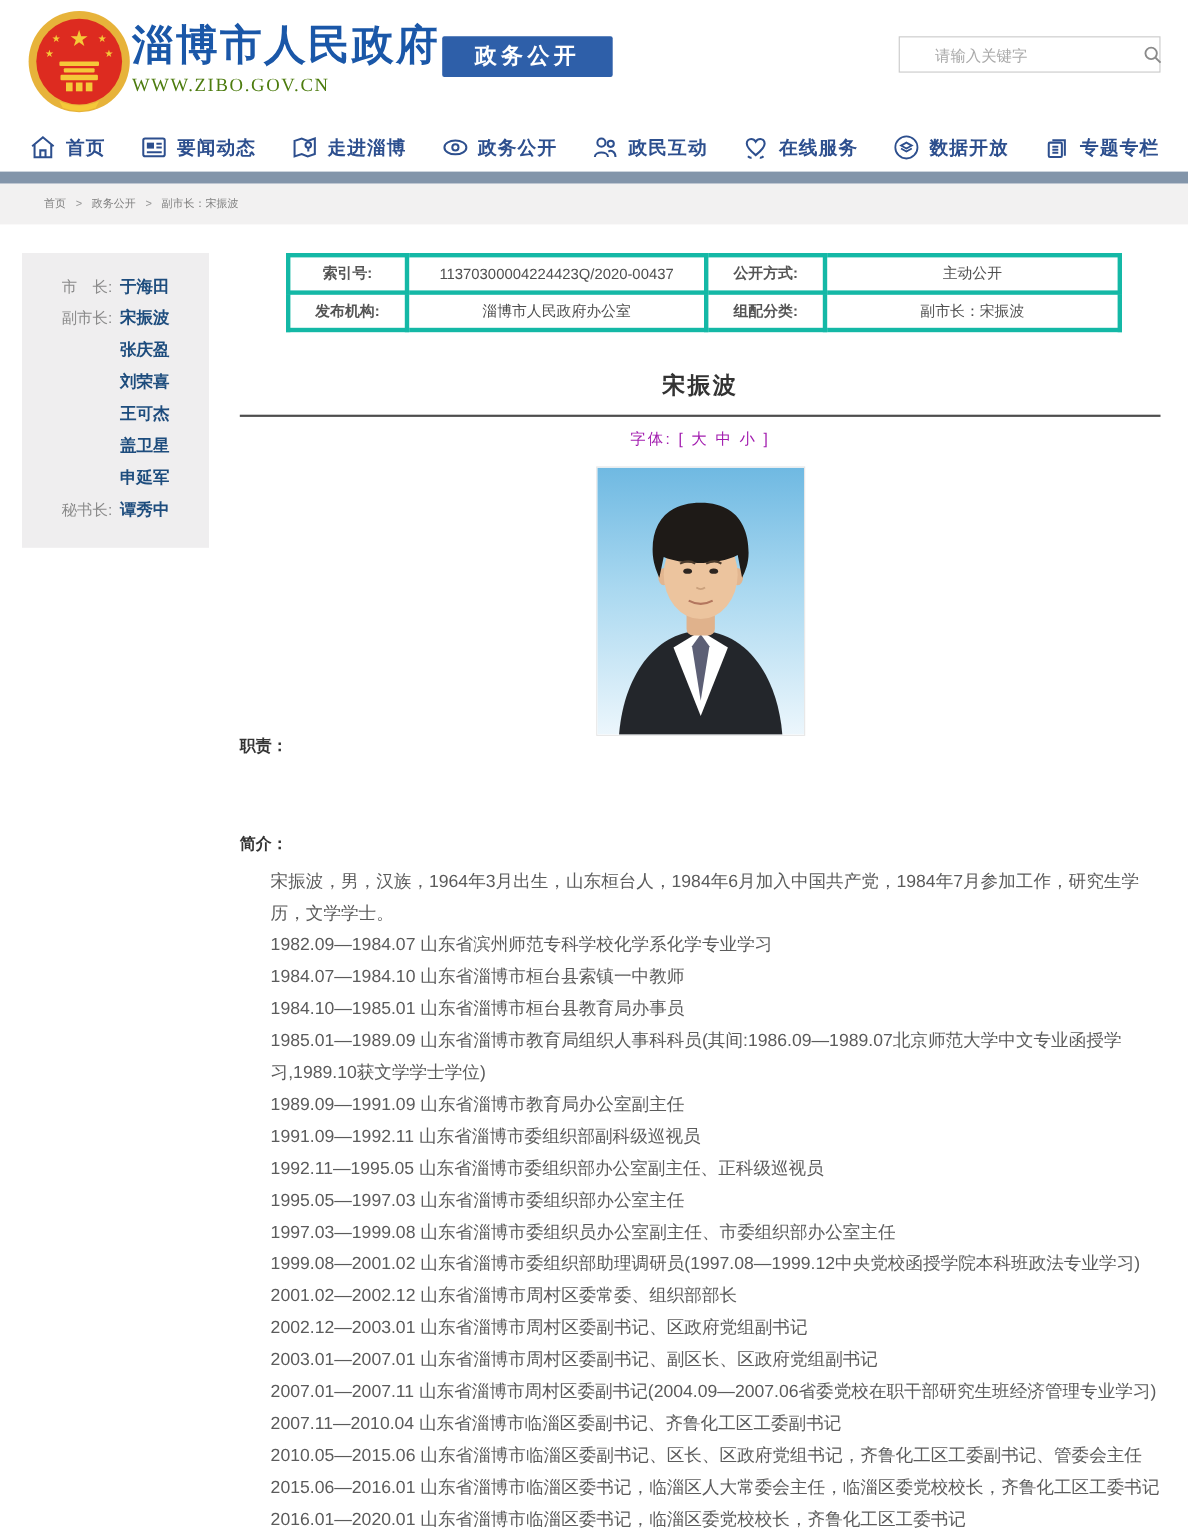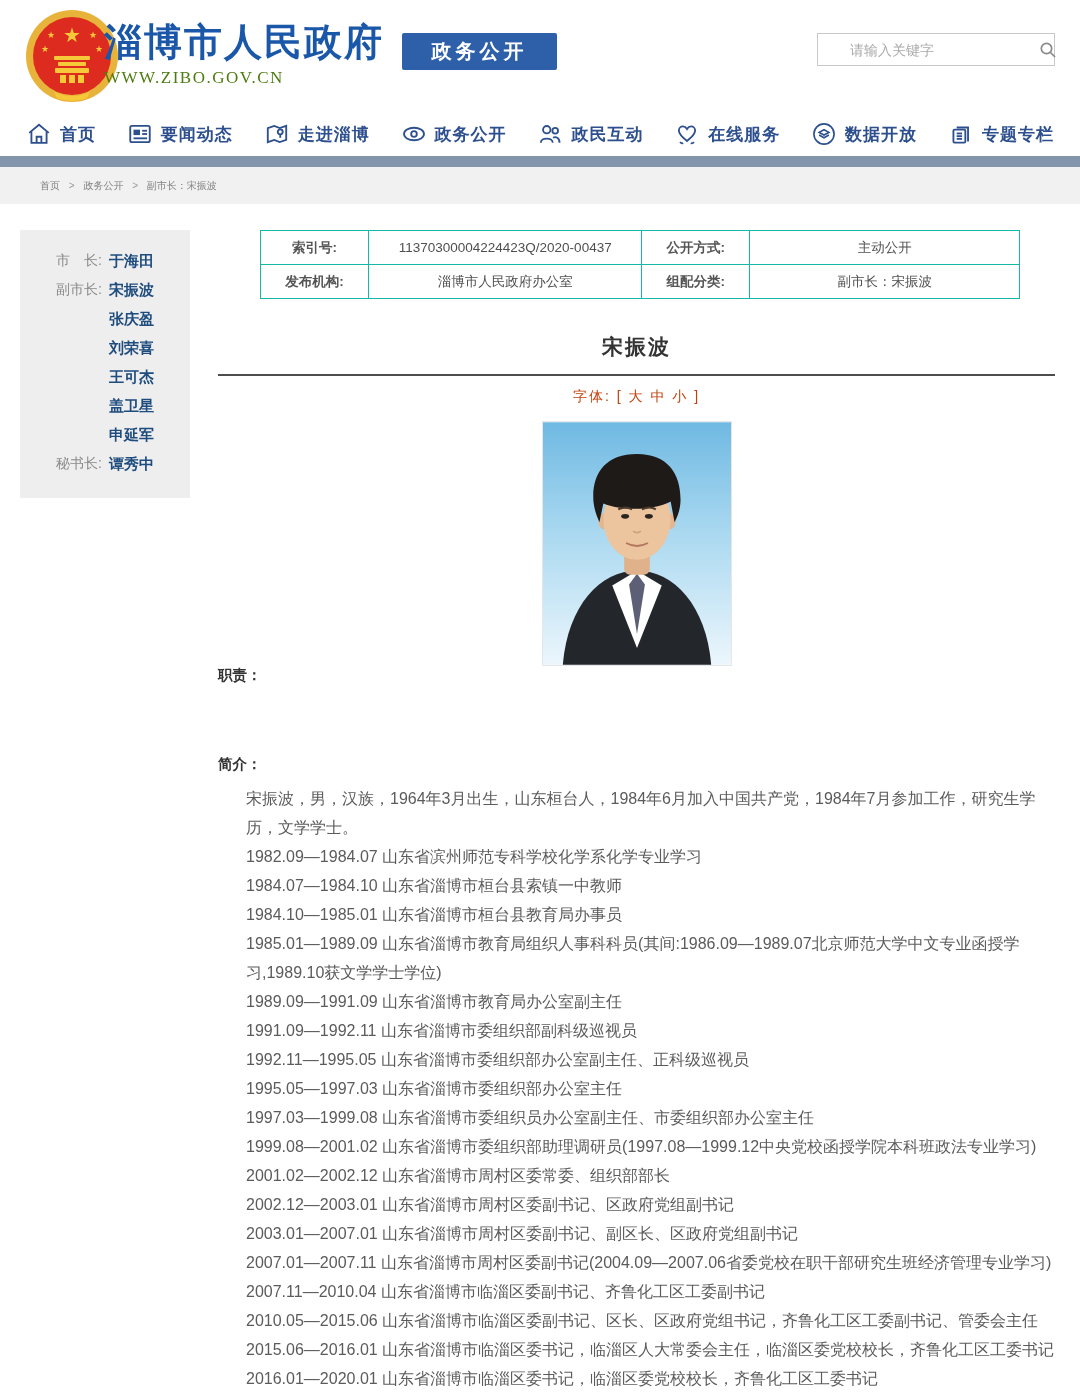--- a/index.html
+++ b/index.html
@@ -2,21 +2,21 @@
 <html><head>
 <meta charset="utf-8">
 <style>
   * { box-sizing: border-box; margin: 0; padding: 0; }
   body { font-family: "Liberation Sans", "DejaVu Sans", sans-serif; background: #fff; }
   .page { width: 1080px; height: 1399px; background: #fff; position: relative; overflow: hidden; }
 
   
   .header { height: 112px; position: relative; background: #fff; }
   .logo { position: absolute; left: 24px; top: 8px; width: 96px; height: 96px; }
-  .site-block { position: absolute; left: 104px; top: 20px; }
+  .site-block { position: absolute; left: 120px; top: 20px; }
   .site-name { font-size: 38px; font-weight: bold; color: #1a57a8; letter-spacing: 2px; line-height: 44px; }
   .site-url { font-size: 17px; color: #4d7c0f; letter-spacing: 1.5px; margin-top: 4px; font-family: "Liberation Serif", "DejaVu Serif", serif; }
   .gov-btn { position: absolute; left: 402px; top: 33px; width: 155px; height: 37px; background: #2e5fa9; color: #fff;
              font-size: 20px; font-weight: bold; text-align: center; line-height: 37px; letter-spacing: 4px; border-radius: 2px; cursor: pointer; }
   .search-box { position: absolute; right: 25px; top: 33px; width: 238px; height: 33px; border: 1px solid #c9c9c9; background: #fff;
                 display: flex; align-items: center; padding-left: 24px; }
   .search-input { flex: 1; border: none; outline: none; font-size: 14px; color: #555; padding: 0 8px; background: transparent; }
   .search-input::placeholder { color: #aaa; }
   .search-btn { width: 34px; height: 100%; border: none; background: transparent; cursor: pointer; display: flex; align-items: center; justify-content: center; }
 
@@ -35,27 +35,27 @@
 
   
   .main { display: flex; padding: 26px 25px 0 20px; }
   .sidebar { width: 170px; background: #efeeef; padding: 16px 0 20px 16px; align-self: flex-start; }
   .side-row { display: flex; line-height: 29px; padding-right: 8px; }
   .side-lbl { width: 66px; font-size: 14px; color: #8a8a8a; text-align: right; white-space: pre; flex: none; }
   .side-name { font-size: 15px; font-weight: bold; color: #1d4c7d; margin-left: 7px; cursor: pointer; }
 
   .content { margin-left: 28px; width: 837px; }
   .meta-table { margin-left: 42px; width: 760px; border-collapse: collapse; }
-  .meta-table td { border: 1px solid #14b8a6; height: 34px; text-align: center; font-size: 13.5px; color: #4f4f4f; padding: 0 6px; }
+  .meta-table td { border: 4px solid #14b8a6; height: 34px; text-align: center; font-size: 13.5px; color: #4f4f4f; padding: 0 6px; }
   .meta-table td.lbl { width: 110px; font-weight: bold; color: #555; }
   .meta-table td.val-wide { width: 275px; }
 
   .art-title { text-align: center; font-size: 21px; font-weight: bold; color: #333; margin-top: 34px; letter-spacing: 2px; }
   .title-rule { border: none; border-top: 2px solid #4d4d4d; margin-top: 13px; }
-  .font-row { text-align: center; font-size: 14px; color: #c2410c; margin-top: 12px; letter-spacing: 2px; cursor: pointer; }
+  .font-row { text-align: center; font-size: 14px; color: #a21caf; margin-top: 12px; letter-spacing: 2px; cursor: pointer; }
 
   .portrait { display: block; margin: 15px auto 0 auto; width: 190px; height: 245px; border: 1px solid #e6e6e6; }
 
   .sec-label { font-size: 14.5px; font-weight: bold; color: #333; }
   .duty-label { }
   .intro-label { margin-top: 70px; }
   .bio { margin-top: 10px; }
   .bio p { font-size: 16px; color: #5b5b5b; line-height: 29px; padding-left: 28px; }
 </style>
 </head>

